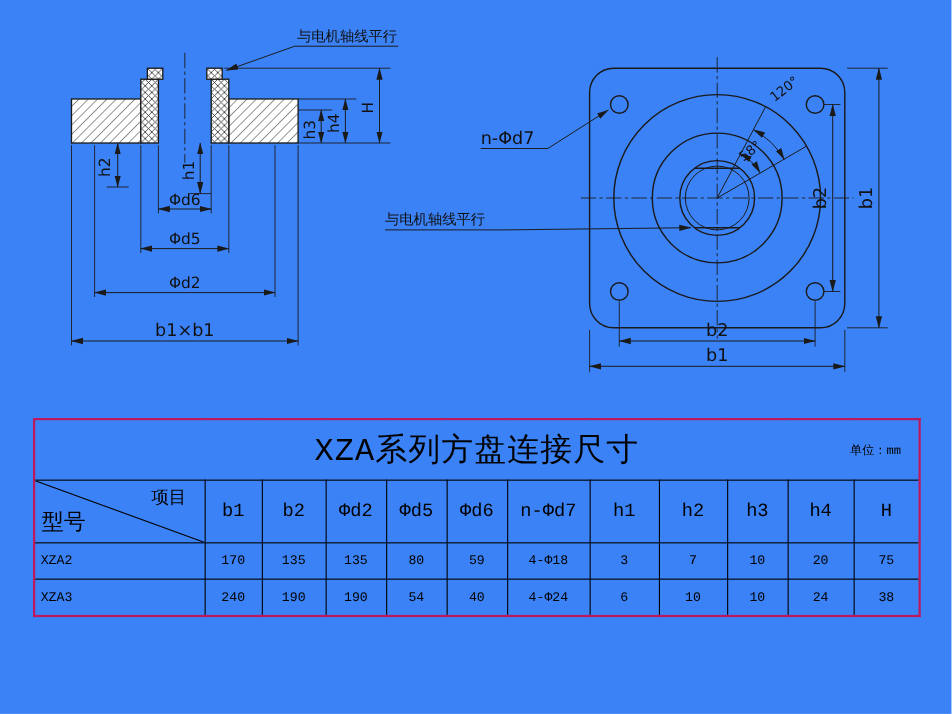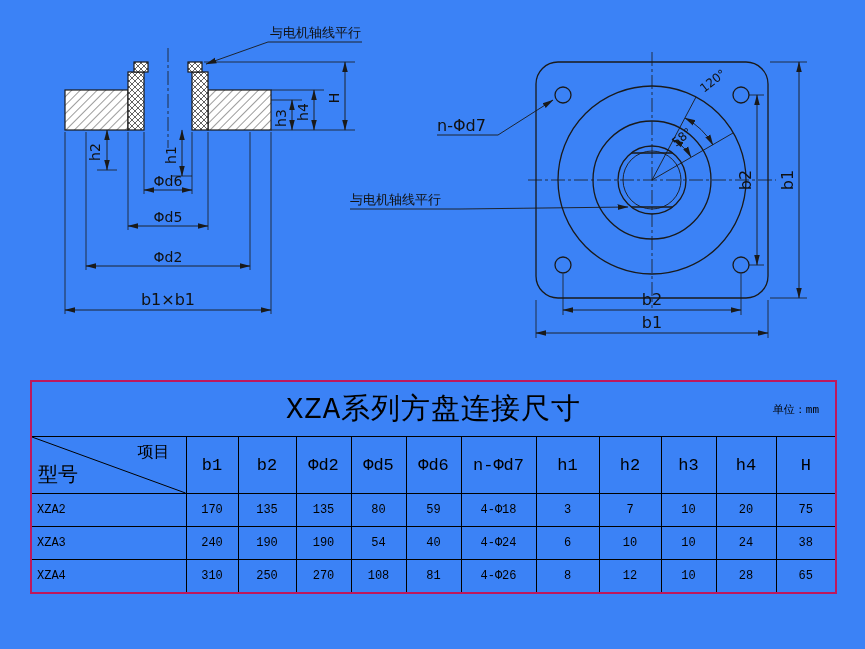--- a/index.html
+++ b/index.html
@@ -263,29 +263,15 @@
         <td>190</td>
         <td>54</td>
         <td>40</td>
         <td>4-Φ24</td>
         <td>6</td>
         <td>10</td>
         <td>10</td>
         <td>24</td>
         <td>38</td>
       </tr>
-      <tr class="data-row">
-        <td class="model">XZA4</td>
-        <td>310</td>
-        <td>250</td>
-        <td>270</td>
-        <td>108</td>
-        <td>81</td>
-        <td>4-Φ26</td>
-        <td>8</td>
-        <td>12</td>
-        <td>10</td>
-        <td>28</td>
-        <td>65</td>
-      </tr>
     </tbody>
   </table>
 </div>
 
 </body></html>

